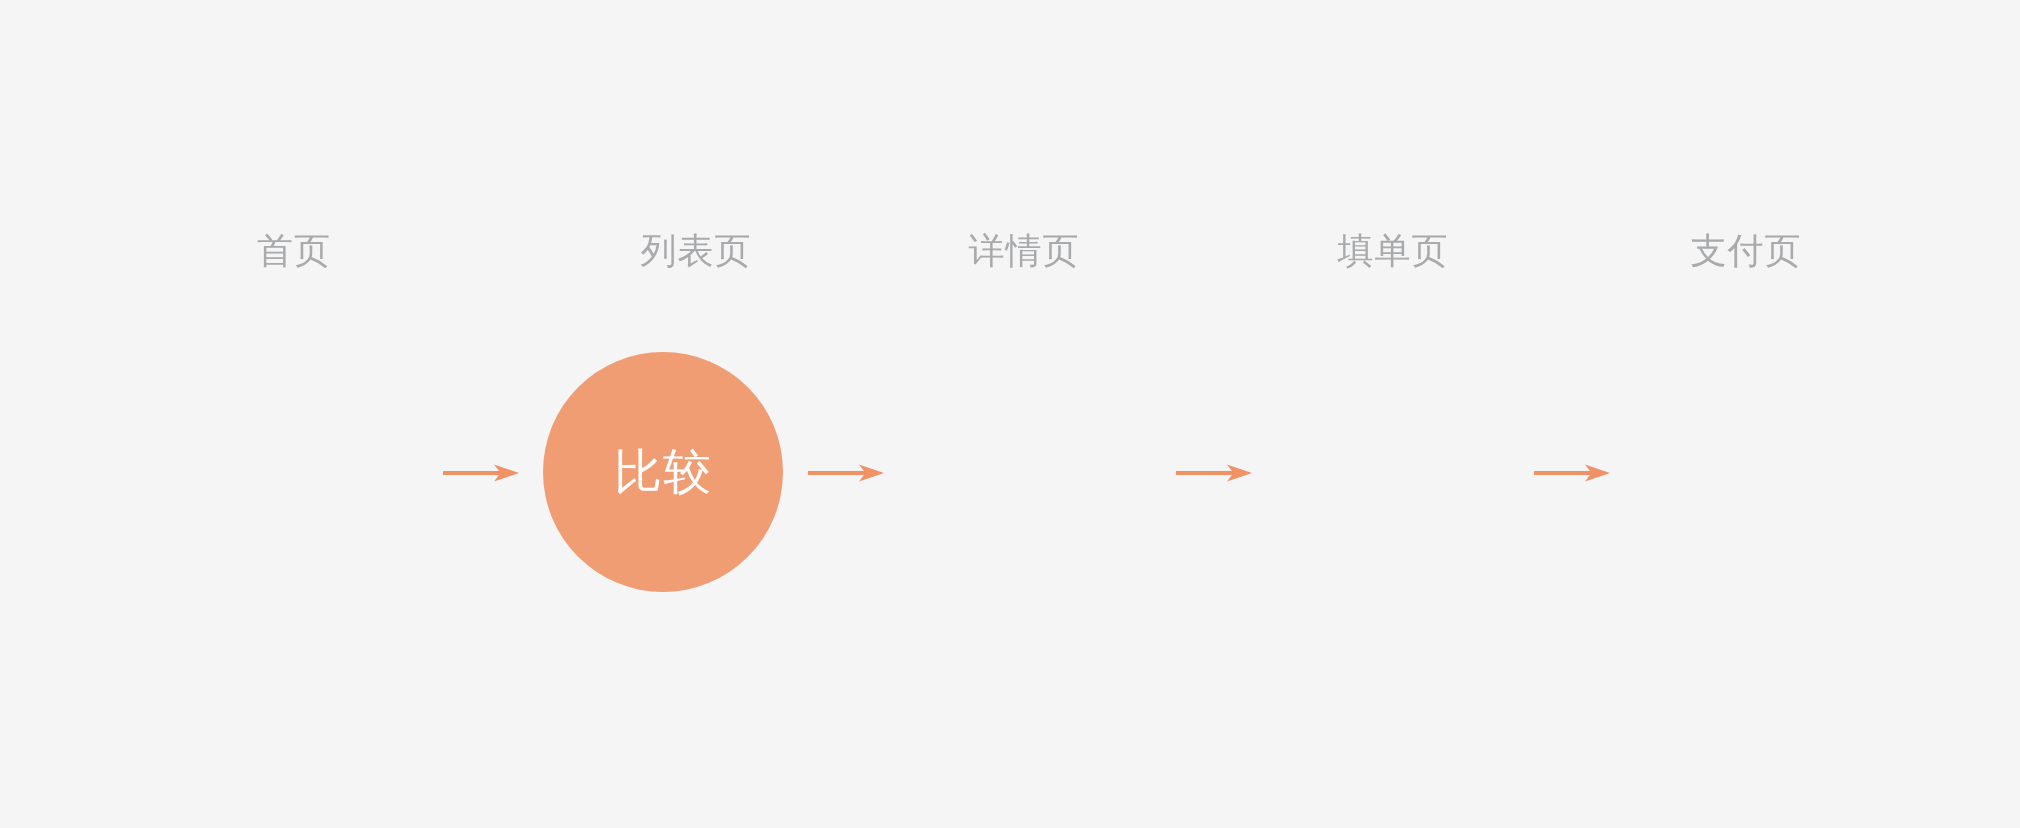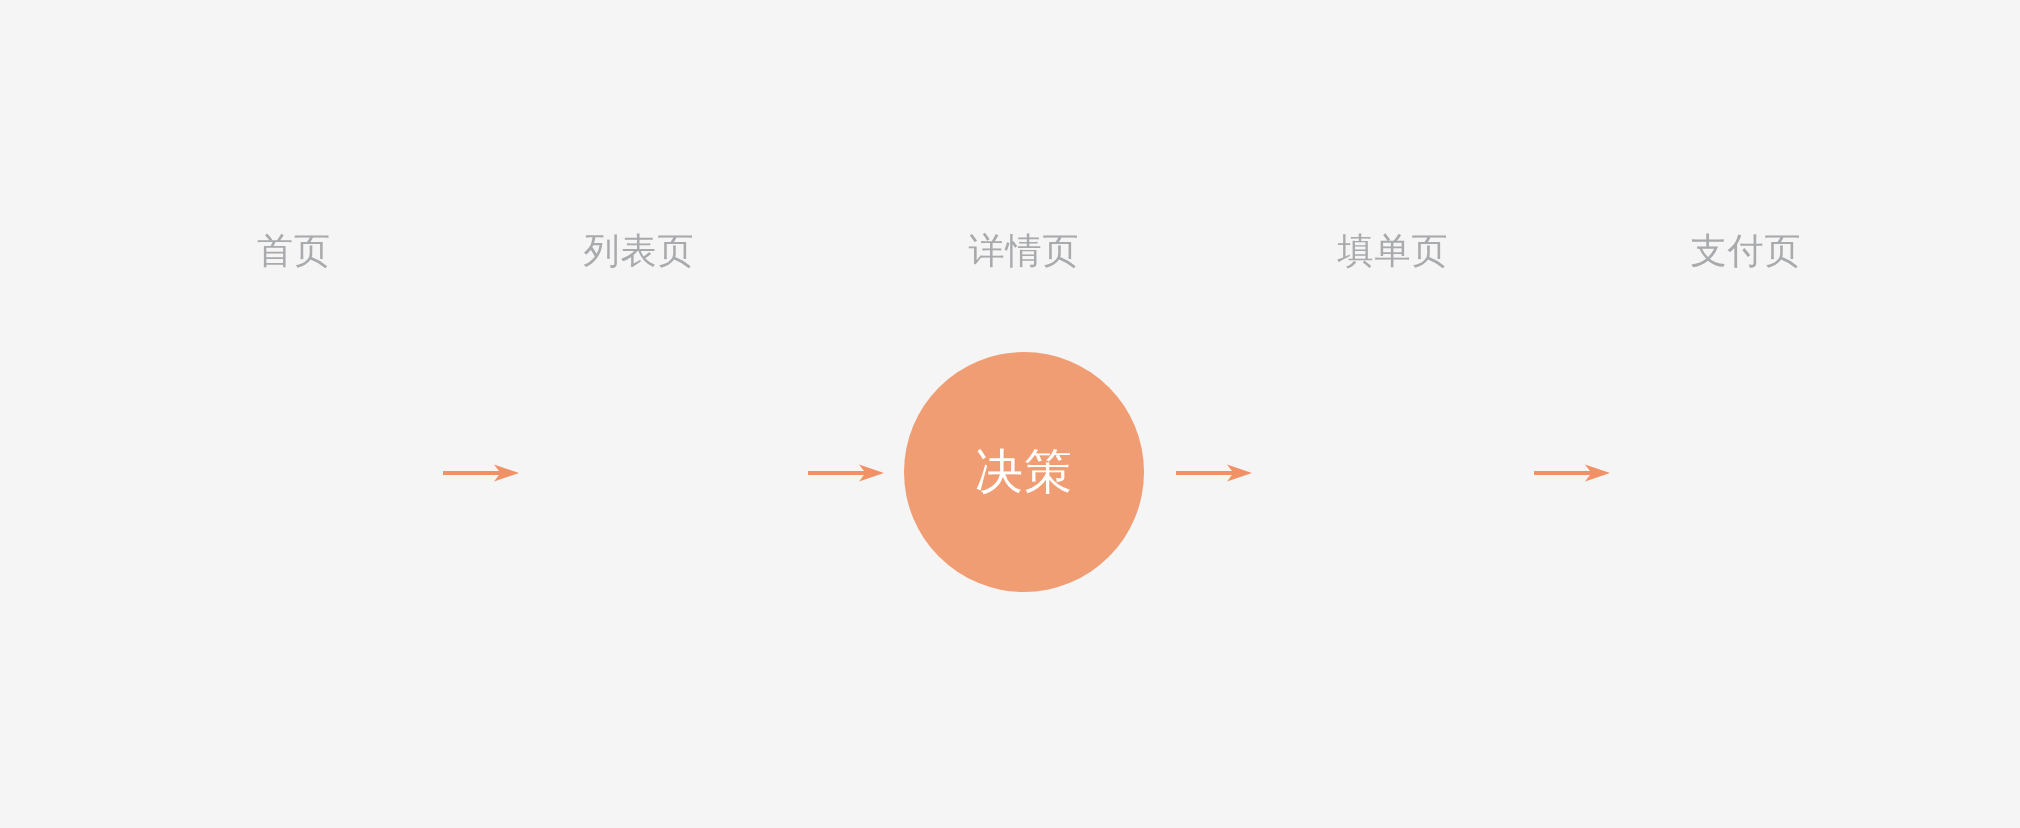--- a/index.html
+++ b/index.html
@@ -59,31 +59,31 @@
 
 <div class="canvas">
 
   <div class="page-label" style="left:294px">首页</div>
 
   <svg class="arrow" style="left:442px" viewBox="0 0 78 22" aria-hidden="true">
     <line x1="1" y1="11" x2="60" y2="11" stroke="currentColor" stroke-width="4"></line>
     <polygon points="52,2.5 77,11 52,19.5 58.5,11" fill="currentColor"></polygon>
   </svg>
 
-  <div class="page-label" style="left:639px">列表页</div>
+  <div class="page-label" style="left:696px">列表页</div>
+  <div class="circle" style="left:663px">
+    <div class="stage-text">比较</div>
+  </div>
 
   <svg class="arrow" style="left:807px" viewBox="0 0 78 22" aria-hidden="true">
     <line x1="1" y1="11" x2="60" y2="11" stroke="currentColor" stroke-width="4"></line>
     <polygon points="52,2.5 77,11 52,19.5 58.5,11" fill="currentColor"></polygon>
   </svg>
 
   <div class="page-label" style="left:1024px">详情页</div>
-  <div class="circle" style="left:1024px">
-    <div class="stage-text">决策</div>
-  </div>
 
   <svg class="arrow" style="left:1175px" viewBox="0 0 78 22" aria-hidden="true">
     <line x1="1" y1="11" x2="60" y2="11" stroke="currentColor" stroke-width="4"></line>
     <polygon points="52,2.5 77,11 52,19.5 58.5,11" fill="currentColor"></polygon>
   </svg>
 
   <div class="page-label" style="left:1393px">填单页</div>
 
   <svg class="arrow" style="left:1533px" viewBox="0 0 78 22" aria-hidden="true">
     <line x1="1" y1="11" x2="60" y2="11" stroke="currentColor" stroke-width="4"></line>

